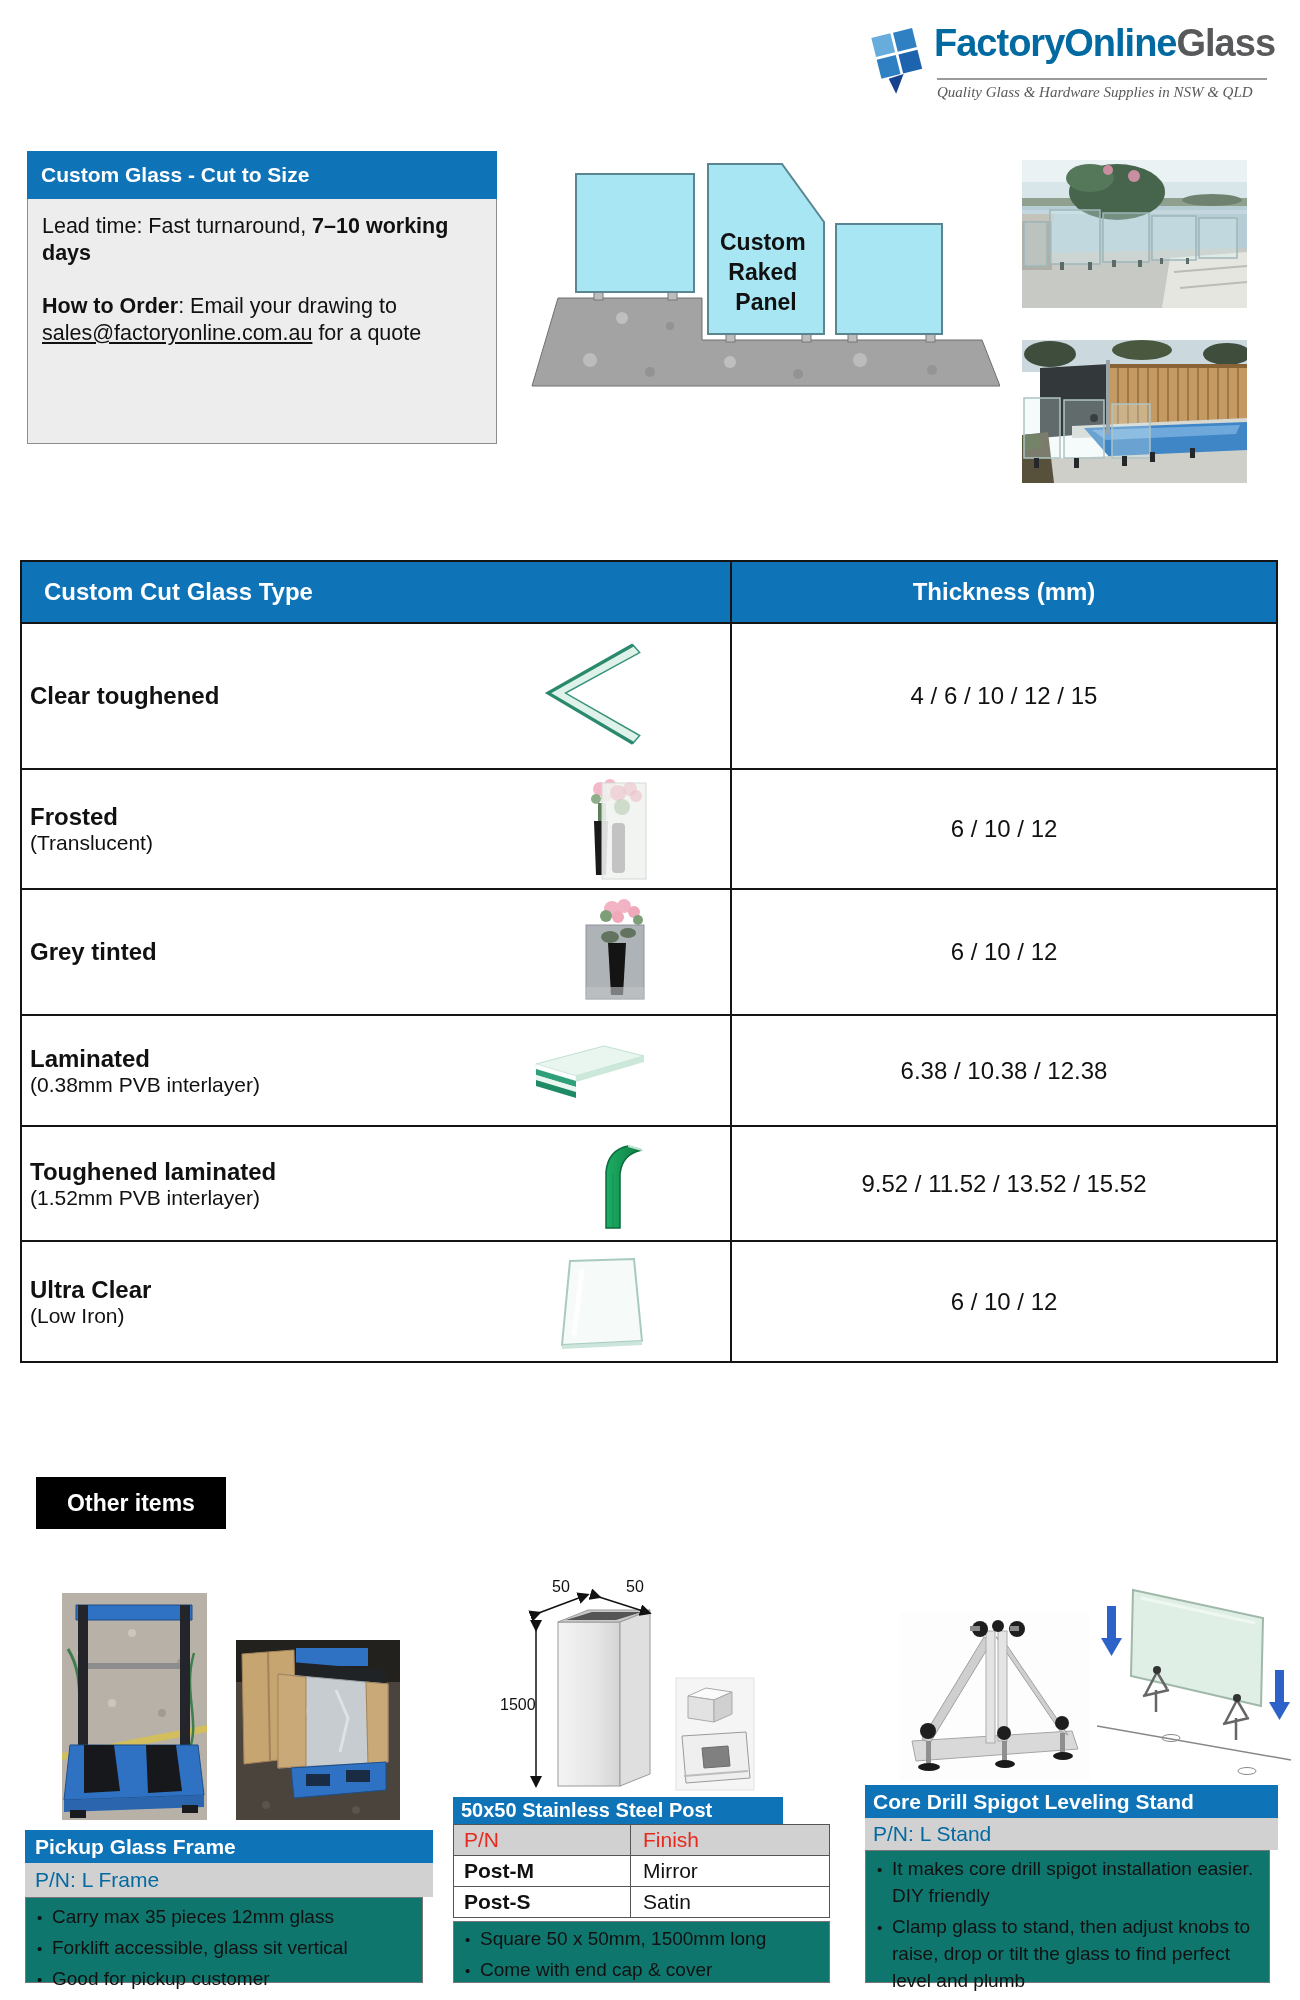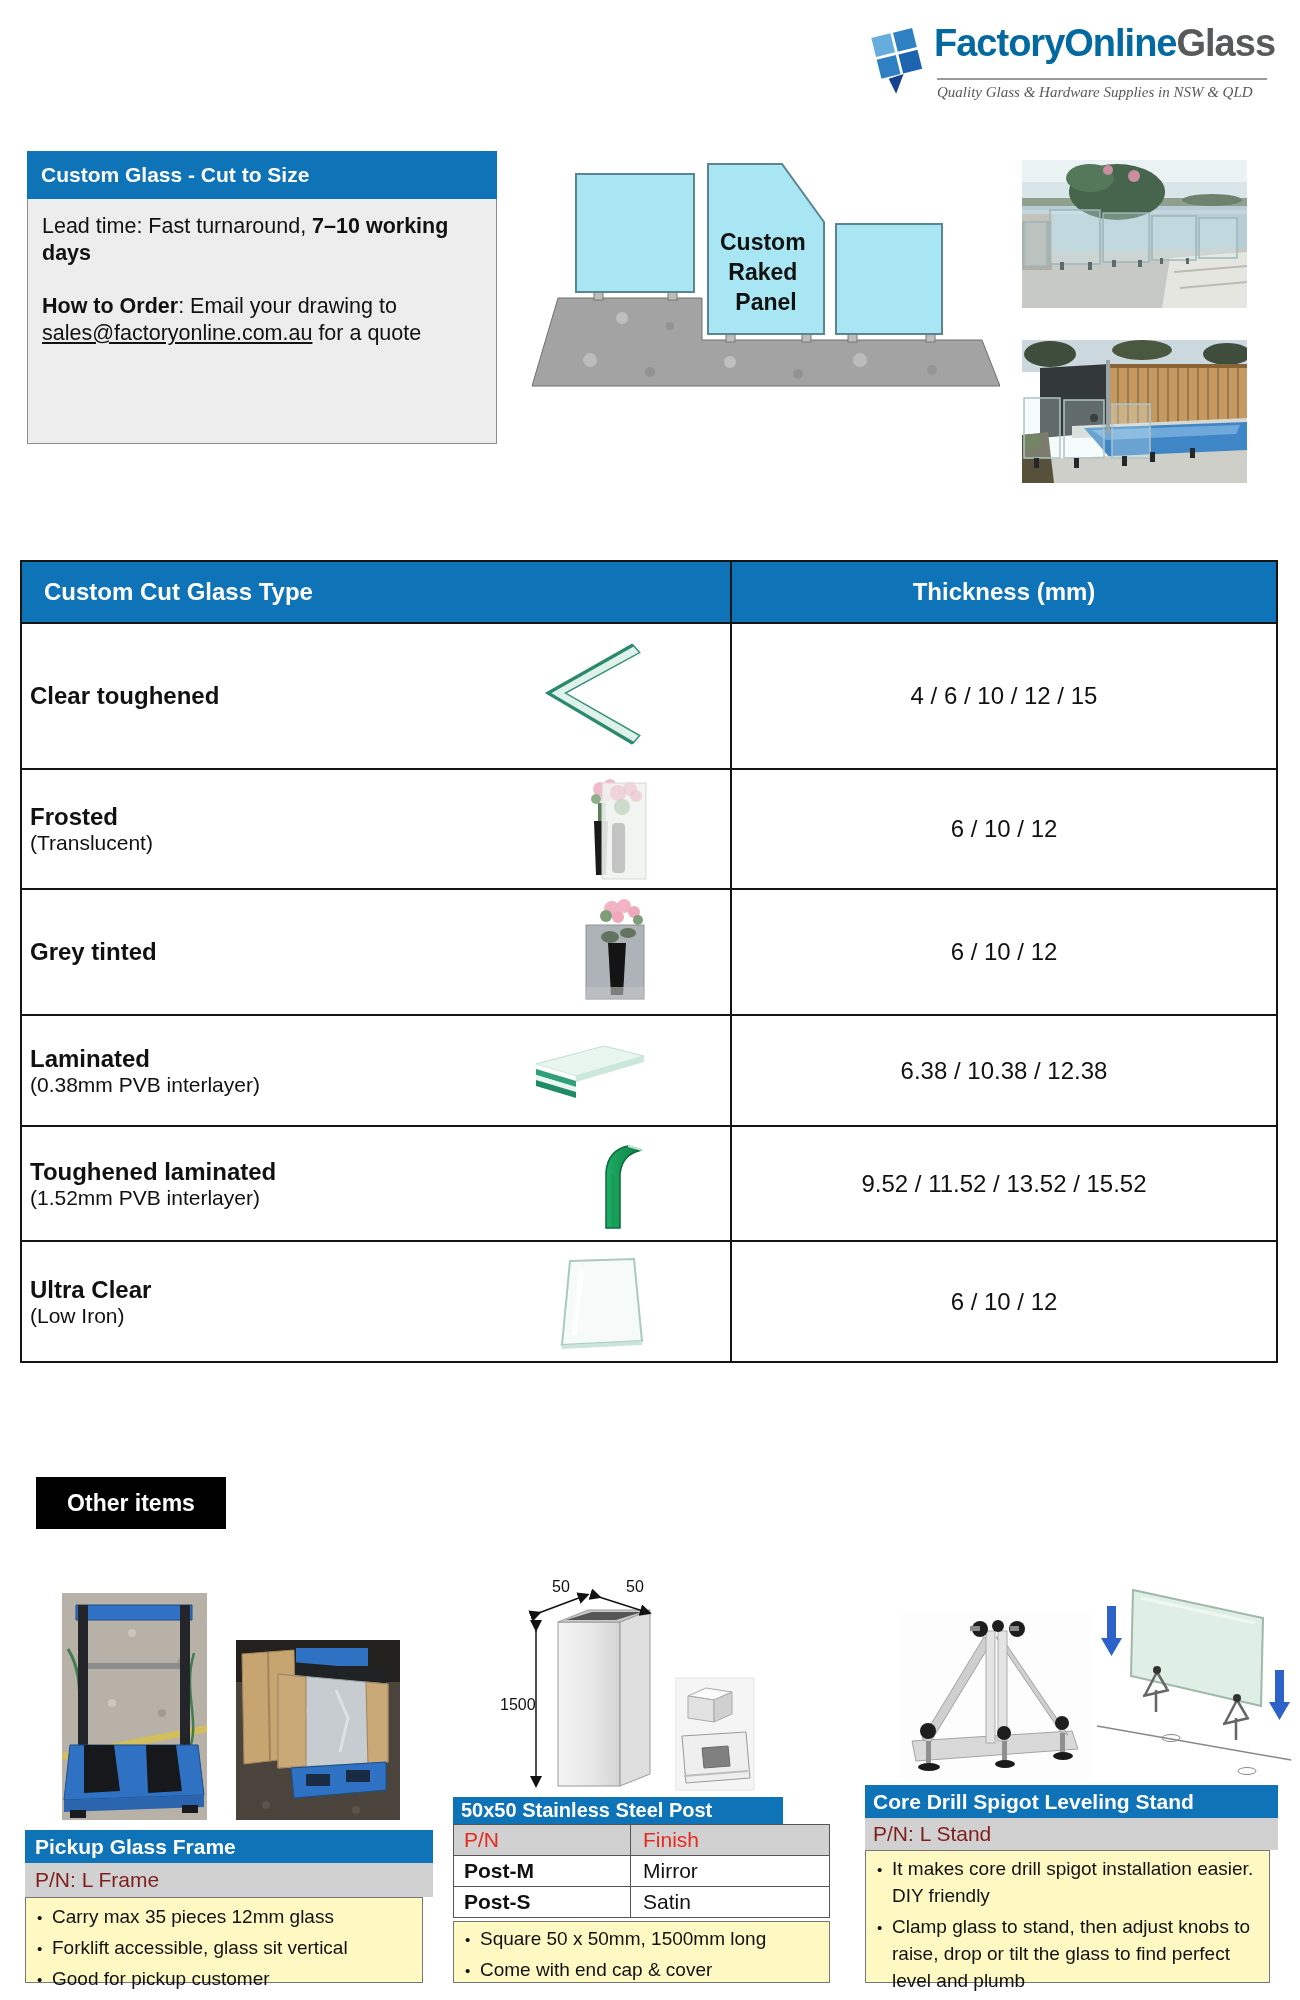--- a/index.html
+++ b/index.html
@@ -35,22 +35,22 @@
   tr.gr1{height:146px;} tr.gr2{height:120px;} tr.gr3{height:126px;}
   tr.gr4{height:111px;} tr.gr5{height:115px;} tr.gr6{height:121px;}
   td.type-cell{position:relative;vertical-align:middle;padding-left:8px;background:#fff;}
   .tname{font-size:24px;font-weight:bold;}
   .tsub{font-size:21px;}
   .timg{position:absolute;right:82px;top:50%;transform:translateY(-50%);line-height:0;}
   td.thick{ text-align:center;font-size:24px;background:#fff;}
 
   
   .bhead{background:#0F73B8;color:#fff;font-weight:bold;display:flex;align-items:center;padding-left:10px;}
-  .pnbar{background:#D1D1D1;color:#7f1d1d;display:flex;align-items:center;padding-left:10px;}
-  .bodybox{background:#fef9c3;border:1px solid #777;box-sizing:border-box;}
+  .pnbar{background:#D1D1D1;color:#0369a1;display:flex;align-items:center;padding-left:10px;}
+  .bodybox{background:#0f766e;border:1px solid #777;box-sizing:border-box;}
   ul.blist{margin:6px 0 0 0;padding:0 8px 0 6px;list-style:none;font-size:19px;}
   ul.blist li{position:relative;padding-left:20px;margin-bottom:4px;line-height:1.42;}
   ul.blist li::before{content:"\2022";position:absolute;left:5px;top:0;font-size:0.8em;line-height:1.8;}
 
   
   .mtable{position:absolute;left:453px;top:1824px;width:377px;font-size:21px;}
   .mrow{display:flex;border:1px solid #555;border-top:none;box-sizing:border-box;}
   .mrow.first{border-top:1px solid #555;}
   .mrow .c1{width:177px;border-right:1px solid #555;padding:3px 0 3px 10px;box-sizing:border-box;}
   .mrow .c2{flex:1;padding:3px 0 3px 12px;}

